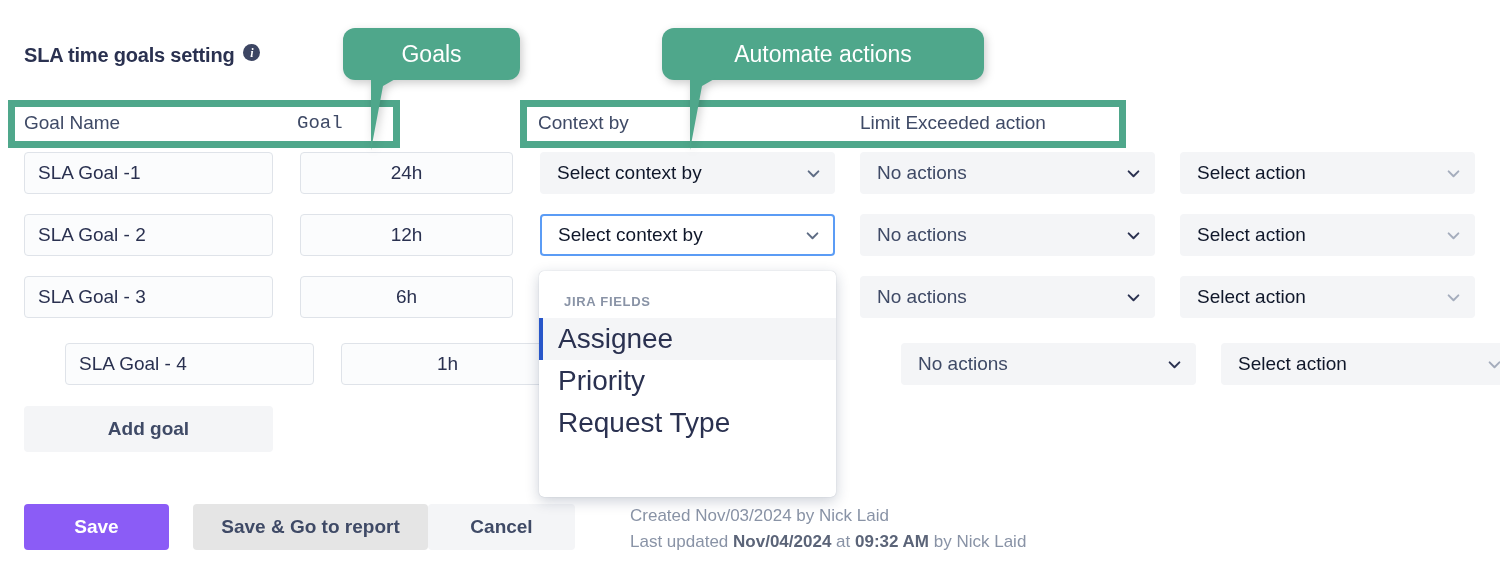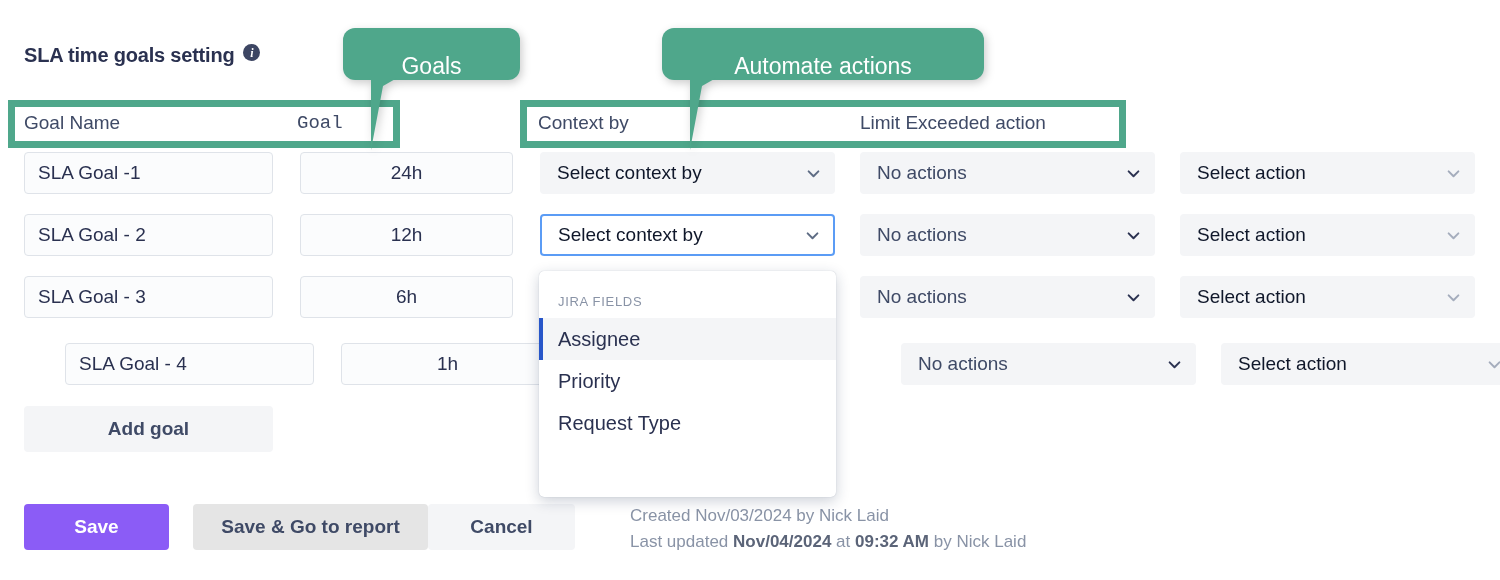--- a/index.html
+++ b/index.html
@@ -48,21 +48,21 @@
   #hdr-goal      { left: 297px; top: 112px; font-family: Liberation Mono, monospace; }
   #hdr-context   { left: 538px; top: 112px; }
   #hdr-limit     { left: 860px; top: 112px; }
 
   
   .bubble {
     position: absolute;
     background: #4fa78b;
     border-radius: 12px;
     color: #ffffff;
-    display: flex; align-items: flex-end; justify-content: center;
+    display: flex; align-items: center; justify-content: center;
     font-size: 23px;
     z-index: 6;
     filter: drop-shadow(2px 3px 4px rgba(0,0,0,0.20));
   }
   .bubble .tail {
     position: absolute;
     width: 0; height: 0;
   }
   #bubble-goals { left: 343px; top: 28px; width: 177px; height: 52px; }
   #bubble-goals .tail {
@@ -140,26 +140,26 @@
   #dropdown-panel {
     position: absolute;
     left: 539px; top: 271px; width: 297px; height: 226px;
     background: #ffffff;
     border-radius: 5px;
     box-shadow: 0 4px 14px rgba(23,43,77,0.22), 0 0 1px rgba(23,43,77,0.28);
     z-index: 8;
     padding-top: 17px;
   }
   .dd-group-label {
-    font-size: 13px; font-weight: normal; letter-spacing: 0.7px;
-    color: #8993a6; padding: 6px 0 9px 19px;
+    font-size: 13px; font-weight: bold; letter-spacing: 0.7px;
+    color: #8993a6; padding: 6px 0 9px 25px;
   }
   .dd-item {
     height: 42px; display: flex; align-items: center;
-    padding-left: 19px; font-size: 20px; color: #2a3150;
+    padding-left: 19px; font-size: 28px; color: #2a3150;
     position: relative; cursor: pointer;
   }
   .dd-item.selected { background: #f4f5f7; }
   .dd-item.selected::before {
     content: ""; position: absolute; left: 0; top: 0;
     width: 4px; height: 100%; background: #2756c9;
   }
 
   
   .btn {

